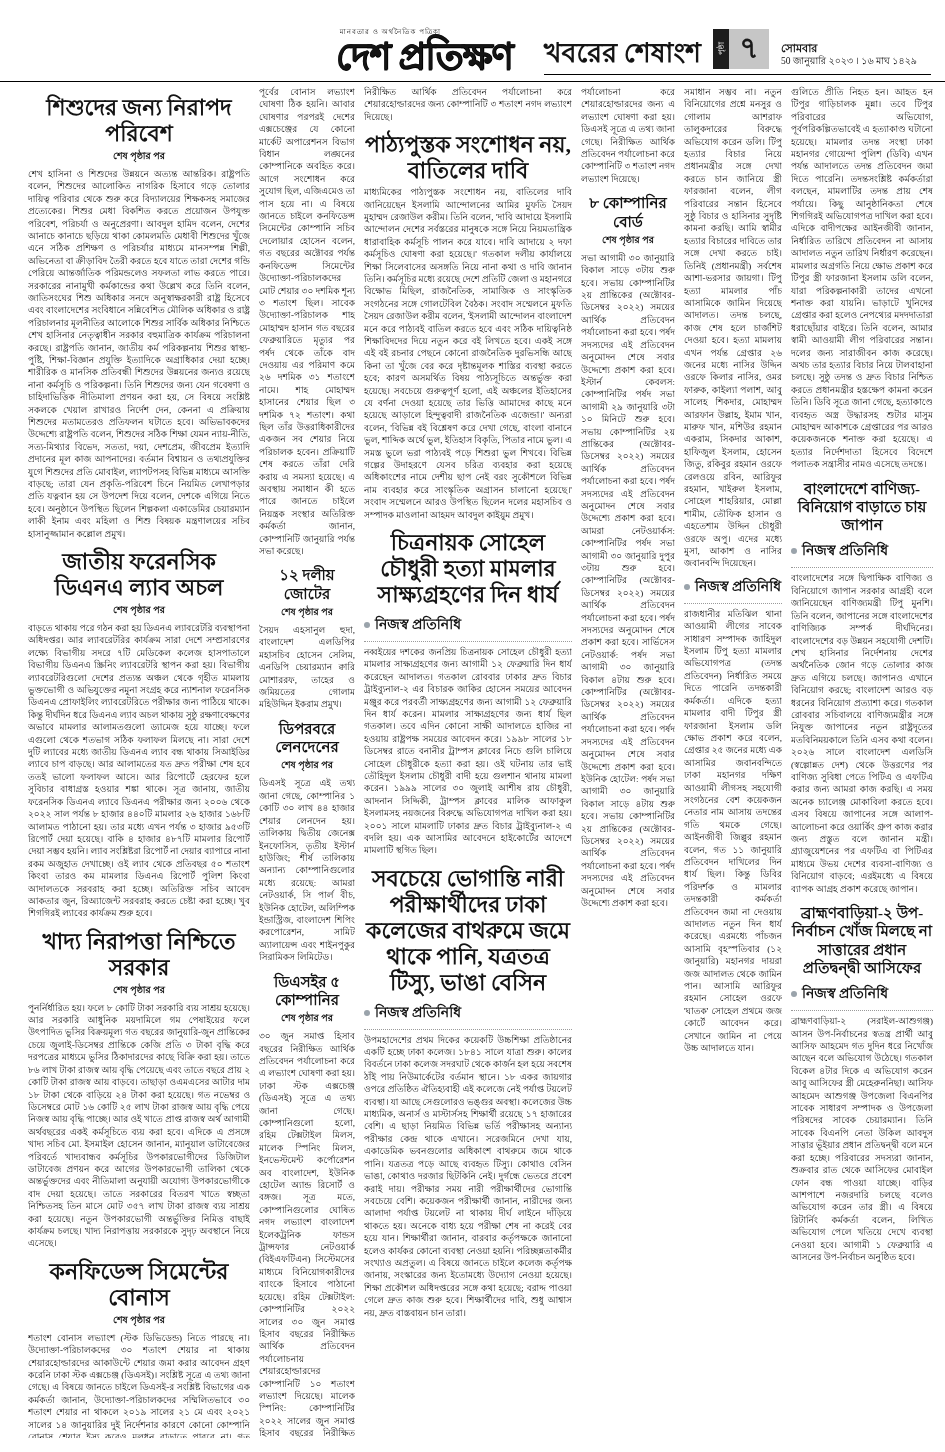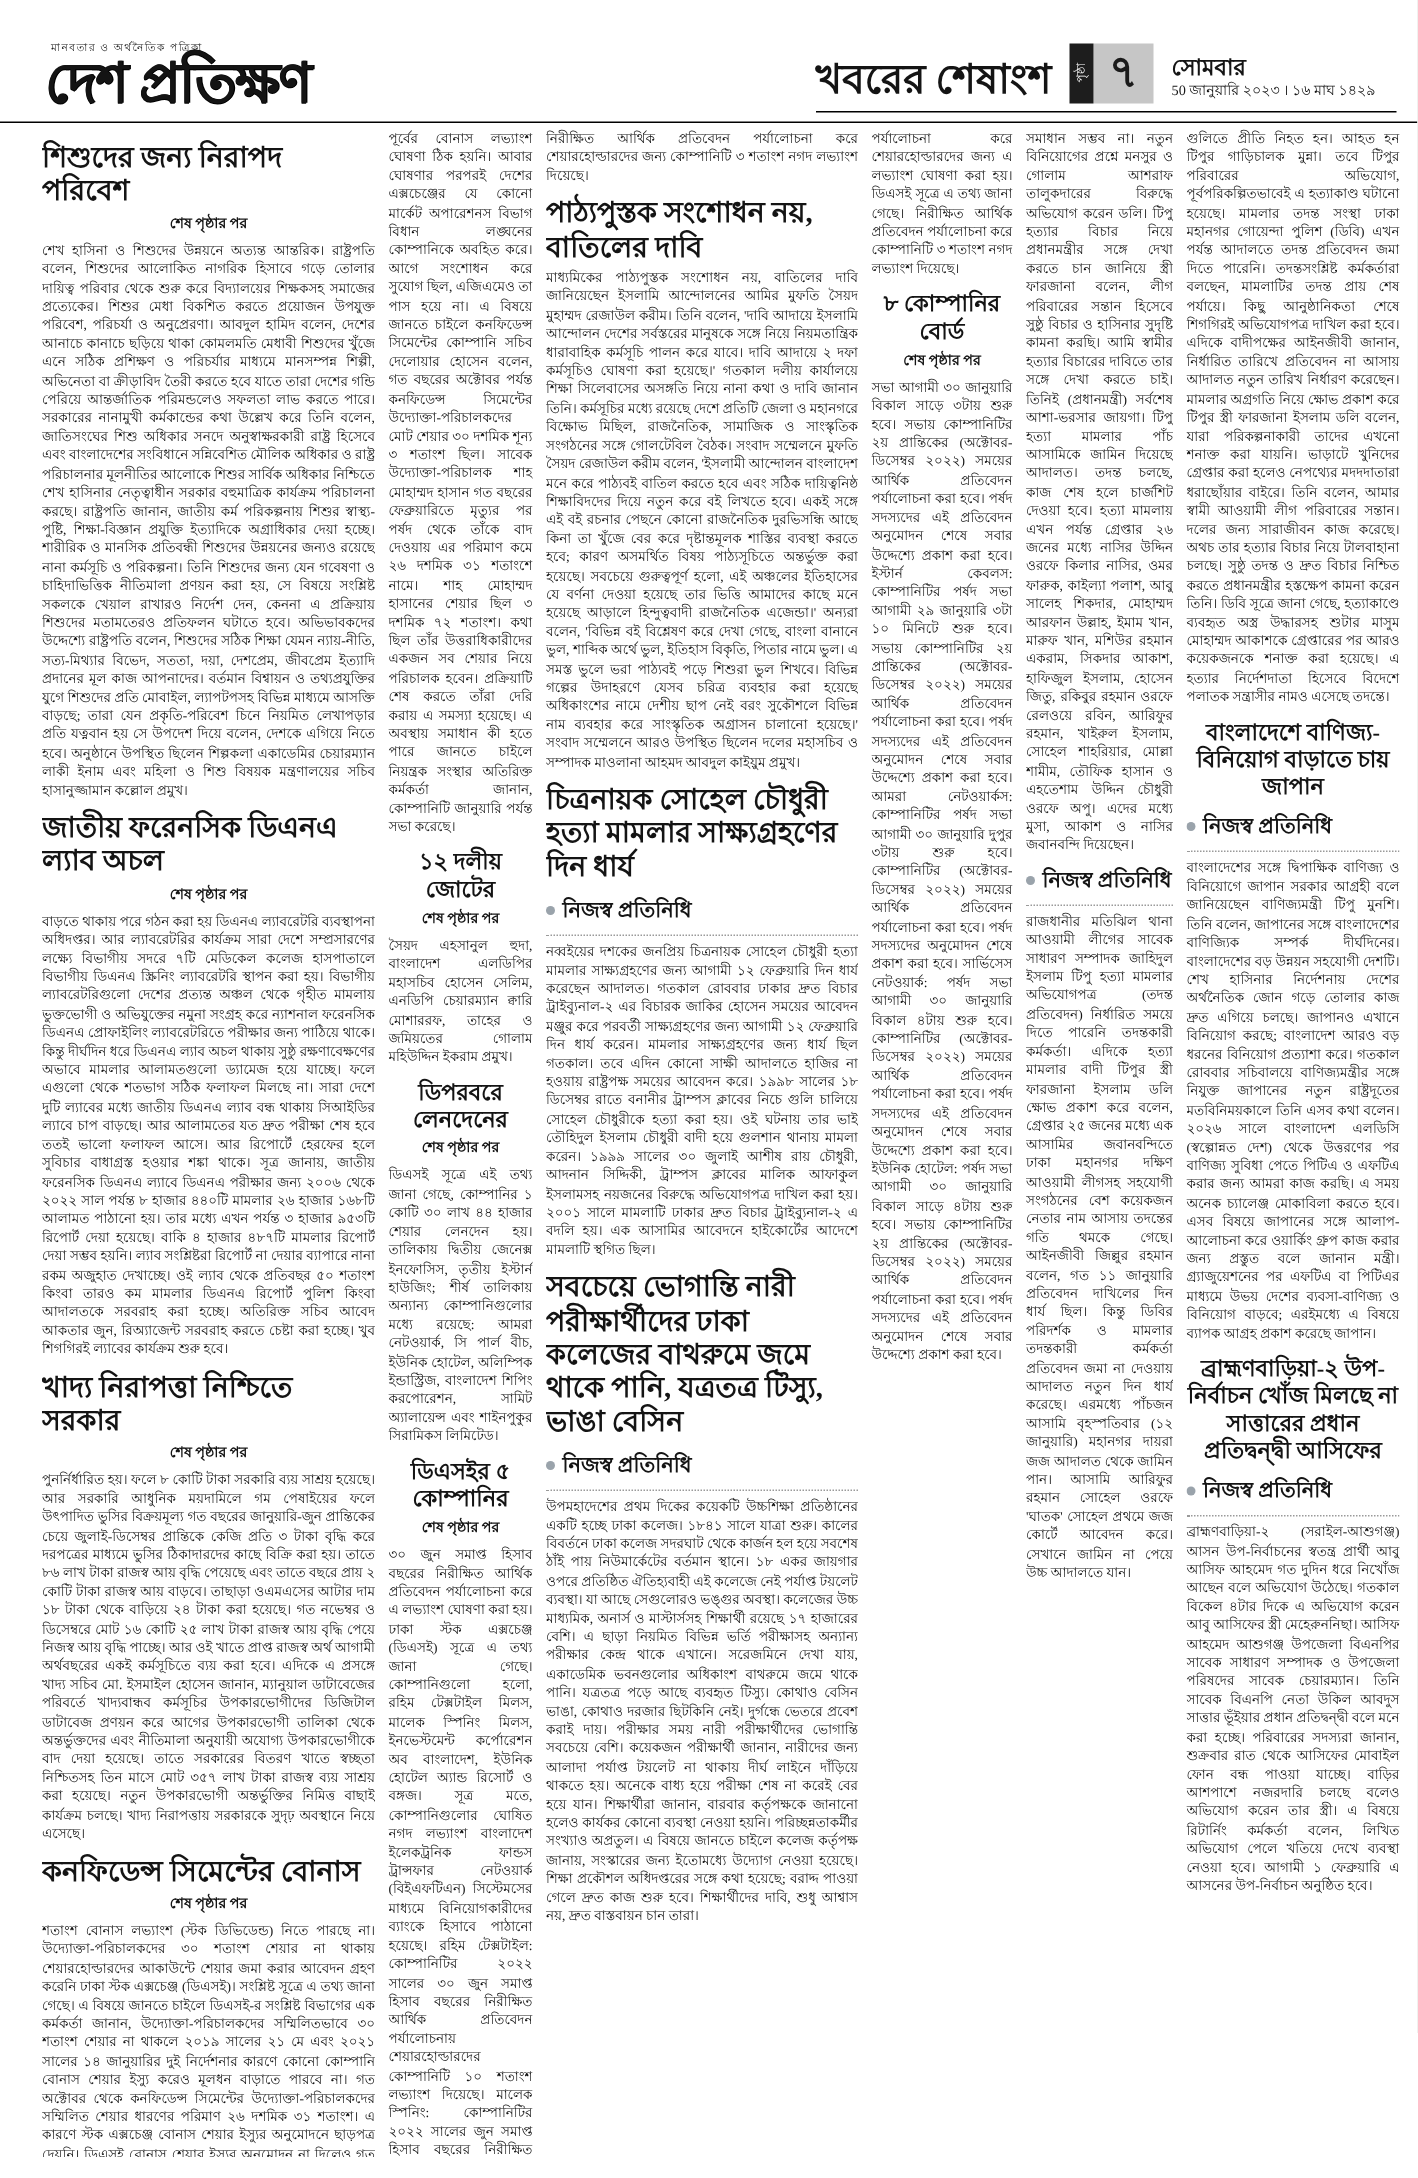--- a/index.html
+++ b/index.html
@@ -1,41 +1,41 @@
 <!DOCTYPE html>
 <html><head>
 <meta charset="utf-8">
 <style>
   html,body{margin:0;padding:0;background:#e8e8e4;}
   .page{position:relative;width:945px;height:1452px;background:#ffffff;color:#141414;
         font-family:"Liberation Serif", serif;overflow:hidden;}
   
-  .masthead{display:flex;justify-content:space-between;align-items:flex-end;
-            padding:26px 14px 6px 30px;}
+  .masthead{display:flex;justify-content:flex-end;align-items:flex-end;
+            padding:26px 14px 6px 30px;gap:31px;}
   .logo-block{display:flex;flex-direction:column;}
   .tagline{font-size:7px;letter-spacing:1px;color:#222;margin-left:4px;}
   .logo{font-size:37px;font-weight:900;letter-spacing:-1px;line-height:1;
         text-shadow:0.8px 0 0 #000, 0 0.5px 0 #000;}
   .mast-right{display:flex;align-items:flex-end;gap:12px;border-bottom:1.5px solid #000;
               padding-bottom:5px;}
   .section-title{font-size:27px;font-weight:800;line-height:1;padding-bottom:2px;}
   .page-widget{display:flex;align-items:stretch;}
   .page-label{background:#1d1d1d;color:#fff;font-size:8px;writing-mode:vertical-rl;
               transform:rotate(180deg);display:flex;align-items:center;justify-content:center;
               padding:2px 1px;width:14px;}
   .page-num{background:#c6c6c6;color:#1a1a1a;font-size:30px;font-weight:800;
             width:40px;height:40px;display:flex;align-items:center;justify-content:center;}
   .date-block{display:flex;flex-direction:column;line-height:1.25;padding-bottom:1px;min-width:150px;}
-  .day{font-size:15px;font-weight:800;}
+  .day{font-size:11px;font-weight:800;}
   .date-line{font-size:9.5px;}
   .head-rule{border-top:1.6px solid #000;margin:0 0 4px 0;}
   
   .cols{display:flex;gap:9px;margin:4px 12px 0 28px;height:1352px;overflow:hidden;}
   .col{overflow:hidden;flex:0 0 auto;height:100%;}
-  .h-lg{font-size:19px;font-weight:800;line-height:1.18;margin:9px 0 2px;}
+  .h-lg{font-size:22px;font-weight:800;text-align:center;line-height:1.18;margin:9px 0 2px;}
   .h-md{font-size:15px;font-weight:800;text-align:center;line-height:1.22;margin:9px 0 2px;}
   .cont{font-size:9.5px;font-weight:700;text-align:center;margin:0 0 4px;}
   .byline{display:flex;align-items:center;gap:5px;font-size:14px;font-weight:700;
           margin:5px 0 4px;border-bottom:1px dotted #9a9a9a;padding-bottom:4px;}
   .dot{width:6px;height:6px;border-radius:50%;background:#9aa3ab;flex:0 0 auto;}
   .body-text{font-size:9px;line-height:1.38;text-align:justify;
              -webkit-hyphens:auto;hyphens:auto;}
 </style>
 </head>
 <body>

